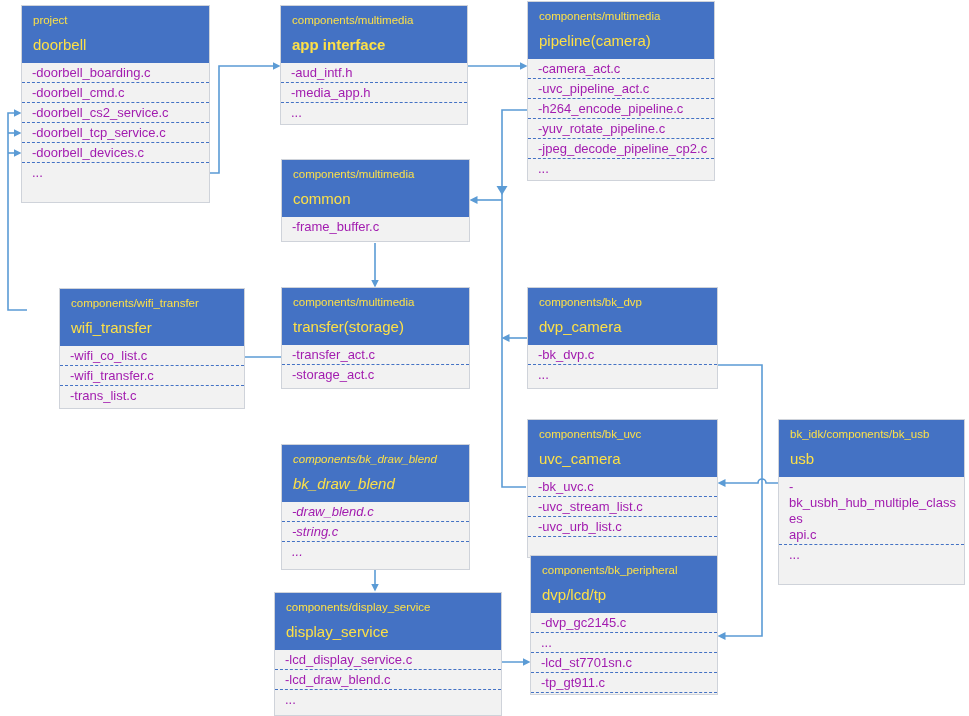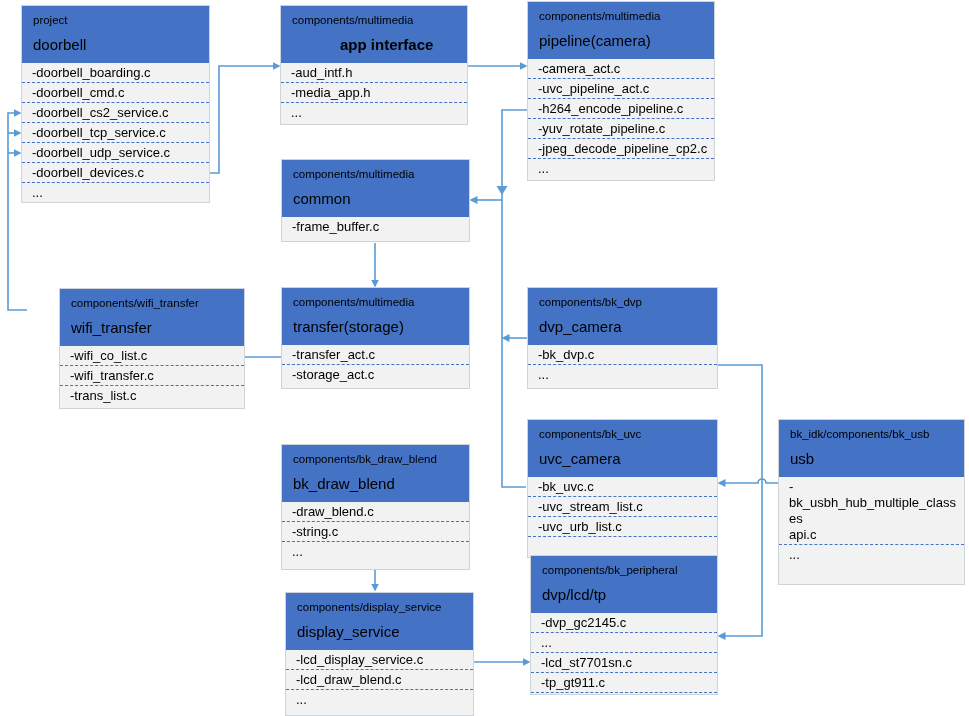--- a/index.html
+++ b/index.html
@@ -1,24 +1,24 @@
 <!DOCTYPE html>
 <html><head>
 <meta charset="utf-8">
 <style>
   html,body{margin:0;padding:0;background:#ffffff;font-family:"Liberation Sans",sans-serif;}
   .canvas{position:relative;width:969px;height:716px;background:#ffffff;overflow:hidden;}
   .connector-layer{position:absolute;left:0;top:0;width:969px;height:716px;pointer-events:none;}
   .box{position:absolute;box-sizing:border-box;border:1px solid #cfd3da;background:#f2f2f2;overflow:hidden;}
-  .box-header{background:#4472c4;color:#000000;padding:8px 14px 9px 11px;box-sizing:border-box;height:57px;}
+  .box-header{background:#4472c4;color:#fde047;padding:8px 14px 9px 11px;box-sizing:border-box;height:57px;}
   .box-path{font-size:11.5px;line-height:13px;margin-bottom:9px;white-space:nowrap;}
   .box-title{font-size:15px;line-height:17px;white-space:nowrap;}
-  .box-title.bold{font-weight:bold;margin-left:48px;}
+  .box-title.bold{font-weight:bold;}
   .box-body{background:#f2f2f2;}
-  .file-row{box-sizing:border-box;min-height:19.5px;padding:2px 4px 1px 10px;font-size:13px;line-height:16px;color:#000000;border-bottom:1px dashed #4472c4;white-space:pre-line;overflow-wrap:anywhere;}
+  .file-row{box-sizing:border-box;min-height:19.5px;padding:2px 4px 1px 10px;font-size:13px;line-height:16px;color:#a21caf;border-bottom:1px dashed #4472c4;white-space:pre-line;overflow-wrap:anywhere;}
   .box-body:not(.trail) .file-row:last-child{border-bottom:none;}
   .connector{stroke:#5b9bd5;stroke-width:1.6;fill:none;}
   .arrow-fill{fill:#5b9bd5;stroke:none;}
 </style>
 </head>
 <body>
 
 <div class="canvas">
 
   <svg class="connector-layer" width="969" height="716" viewBox="0 0 969 716">
@@ -47,21 +47,20 @@
   <div class="box" style="left:21px;top:5px;width:189px;height:198px;">
     <div class="box-header">
       <div class="box-path">project</div>
       <div class="box-title">doorbell</div>
     </div>
     <div class="box-body">
       <div class="file-row">-doorbell_boarding.c</div>
       <div class="file-row">-doorbell_cmd.c</div>
       <div class="file-row">-doorbell_cs2_service.c</div>
       <div class="file-row">-doorbell_tcp_service.c</div>
-      <div class="file-row">-doorbell_udp_service.c</div>
       <div class="file-row">-doorbell_devices.c</div>
       <div class="file-row">...</div>
     </div>
   </div>
 
   <div class="box" style="left:280px;top:5px;width:188px;height:120px;">
     <div class="box-header">
       <div class="box-path">components/multimedia</div>
       <div class="box-title bold">app interface</div>
     </div>
@@ -149,33 +148,33 @@
       <div class="box-title">usb</div>
     </div>
     <div class="box-body">
       <div class="file-row">-
 bk_usbh_hub_multiple_classes
 api.c</div>
       <div class="file-row">...</div>
     </div>
   </div>
 
-  <div class="box" style="left:281px;top:444px;width:189px;height:126px;">
+  <div class="box" style="left:281px;top:444px;width:189px;height:126px;font-style:italic;">
     <div class="box-header">
       <div class="box-path">components/bk_draw_blend</div>
       <div class="box-title">bk_draw_blend</div>
     </div>
     <div class="box-body">
       <div class="file-row">-draw_blend.c</div>
       <div class="file-row">-string.c</div>
       <div class="file-row">...</div>
     </div>
   </div>
 
-  <div class="box" style="left:285px;top:592px;width:189px;height:124px;">
+  <div class="box" style="left:274px;top:592px;width:228px;height:124px;">
     <div class="box-header">
       <div class="box-path">components/display_service</div>
       <div class="box-title">display_service</div>
     </div>
     <div class="box-body">
       <div class="file-row">-lcd_display_service.c</div>
       <div class="file-row">-lcd_draw_blend.c</div>
       <div class="file-row">...</div>
     </div>
   </div>

